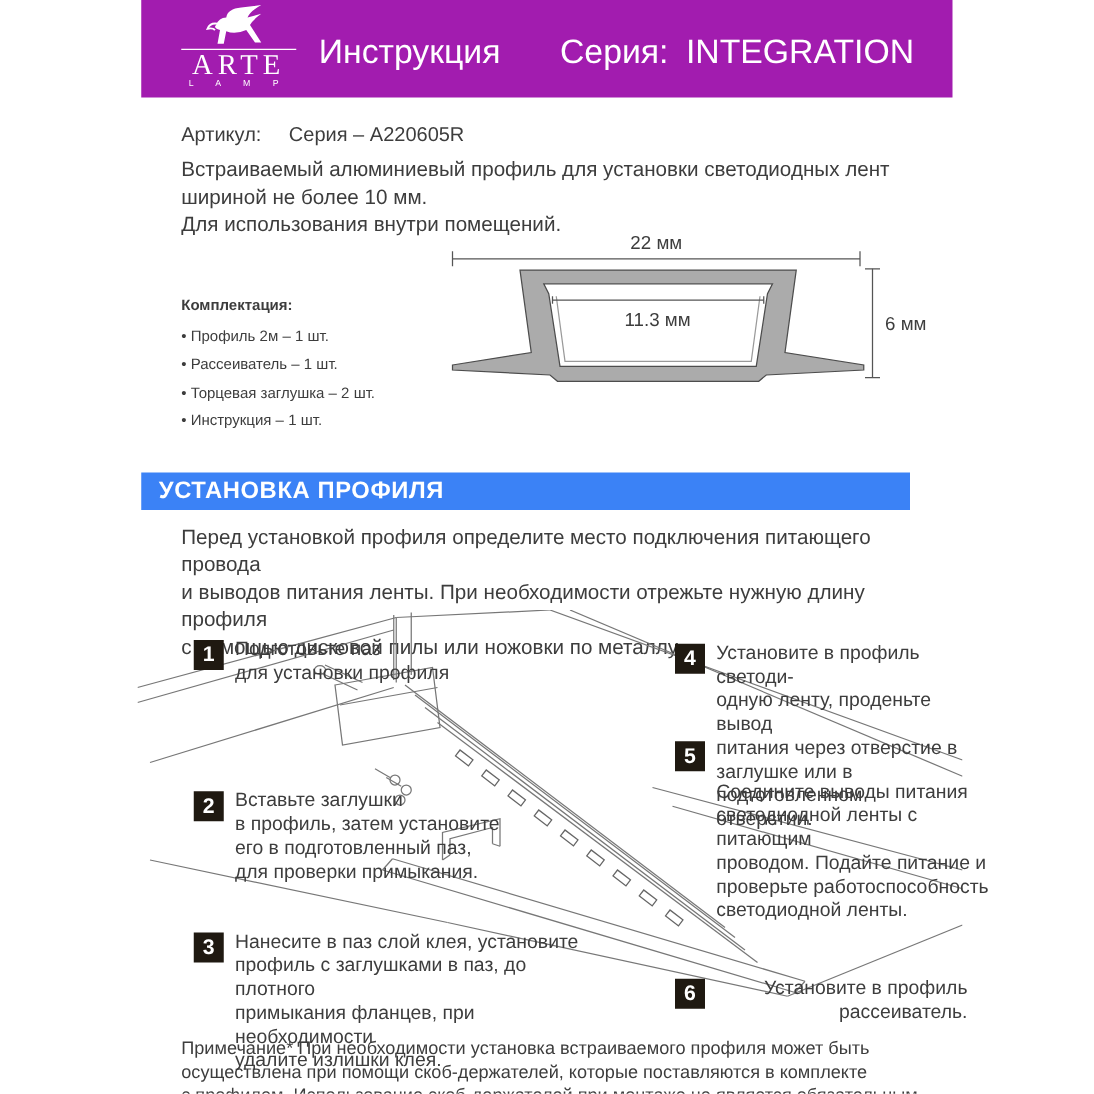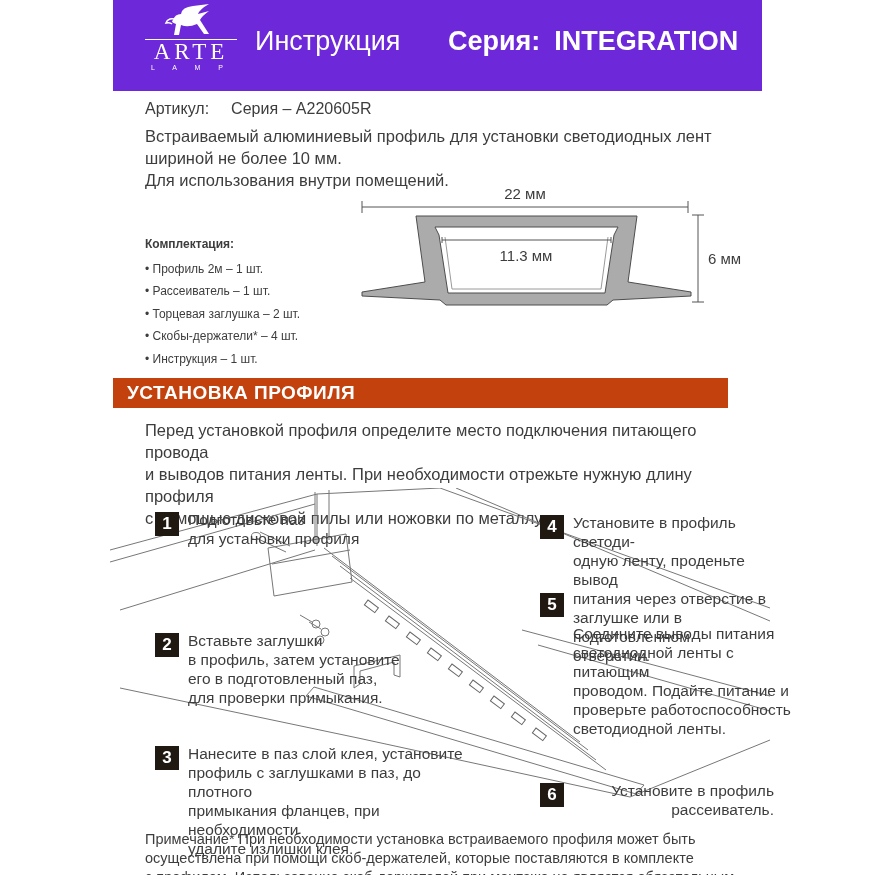--- a/index.html
+++ b/index.html
@@ -1,38 +1,38 @@
 <!DOCTYPE html>
 <html><head>
 <meta charset="utf-8">
 <style>
   html,body{margin:0;padding:0;}
   body{width:875px;height:875px;background:#ffffff;font-family:"Liberation Sans",sans-serif;color:#3d3d3d;position:relative;overflow:hidden;}
   .abs{position:absolute;}
   
-  .header{left:113px;top:0;width:649px;height:91px;background:#6d28d9;}
+  .header{left:113px;top:0;width:649px;height:78px;background:#a21caf;}
   .brand{left:22px;top:4px;width:112px;text-align:center;color:#fff;}
   .brand .lion{height:34px;display:block;margin:0 auto;}
   .brand-rule{border-top:1.5px solid #fff;margin:1px 10px 0;}
   .brand-name{font-family:"Liberation Serif","DejaVu Serif",serif;font-size:23px;letter-spacing:4px;line-height:24px;}
   .brand-sub{font-size:7px;letter-spacing:8px;margin-top:0px;}
   .doc-title{left:142px;top:26px;font-size:27px;color:#fff;font-weight:400;}
-  .series{left:335px;top:26px;font-size:27px;color:#fff;font-weight:700;}
+  .series{left:335px;top:26px;font-size:27px;color:#fff;font-weight:400;}
   .series .lab{margin-right:14px;}
   
   .article{left:145px;top:100px;font-size:16px;}
   .article .lab{margin-right:22px;}
   .descr{left:145px;top:125px;font-size:16.5px;line-height:22px;white-space:pre-line;}
   
   .pkg{left:145px;top:233px;font-size:12px;line-height:22.5px;}
   .pkg .ttl{font-weight:700;margin-bottom:2px;}
   .pkg ul{list-style:none;margin:0;padding:0;}
   .pkg li::before{content:"• ";}
   
-  .banner{left:113px;top:378px;width:615px;height:30px;background:#c2410c;display:flex;align-items:center;}
+  .banner{left:113px;top:378px;width:615px;height:30px;background:#3b82f6;display:flex;align-items:center;}
   .banner span{color:#fff;font-weight:700;font-size:19px;letter-spacing:.5px;padding-left:14px;}
   .intro{left:145px;top:419px;width:615px;font-size:16.5px;line-height:22px;white-space:pre-line;}
   
   .badge{width:24px;height:24px;background:#1f1911;color:#fff;font-weight:700;font-size:17px;display:flex;align-items:center;justify-content:center;z-index:3;}
   .steptext{font-size:15.5px;line-height:19px;white-space:pre-line;z-index:3;}
   
   .footnote{left:145px;top:830px;width:620px;font-size:14.5px;line-height:19px;white-space:pre-line;}
   
   svg{display:block;}
   svg text{font-family:"Liberation Sans",sans-serif;font-size:15px;fill:#3d3d3d;}
@@ -92,21 +92,20 @@
   </g>
   <text x="353" y="81" text-anchor="start">6 мм</text>
 </svg>
 
 <div class="abs pkg">
   <div class="ttl">Комплектация:</div>
   <ul>
     <li>Профиль 2м – 1 шт.</li>
     <li>Рассеиватель – 1 шт.</li>
     <li>Торцевая заглушка – 2 шт.</li>
-    <li>Скобы-держатели* – 4 шт.</li>
     <li>Инструкция – 1 шт.</li>
   </ul>
 </div>
 
 <div class="abs banner">
   <span>УСТАНОВКА ПРОФИЛЯ</span>
 </div>
 <div class="abs intro">Перед установкой профиля определите место подключения питающего провода
 и выводов питания ленты. При необходимости отрежьте нужную длину профиля
 с помощью дисковой пилы или ножовки по металлу.</div>

